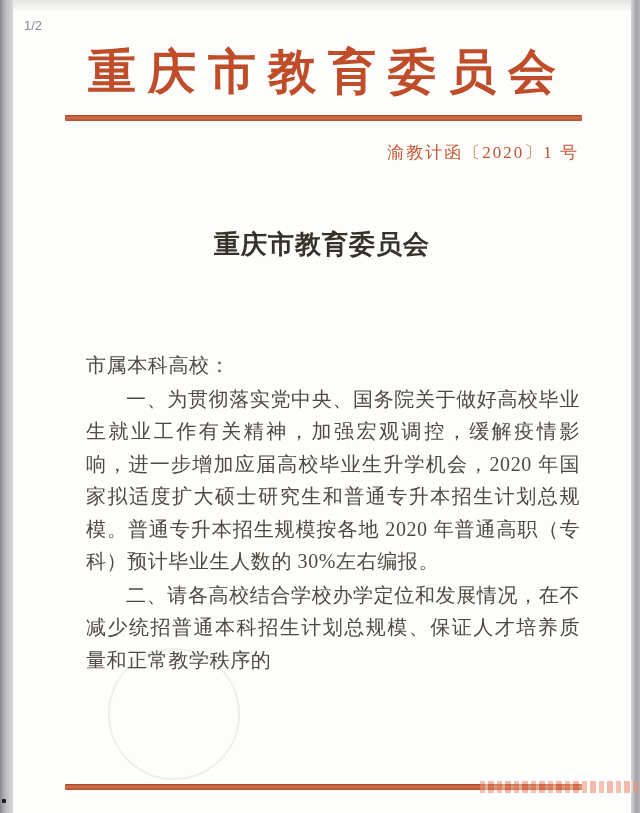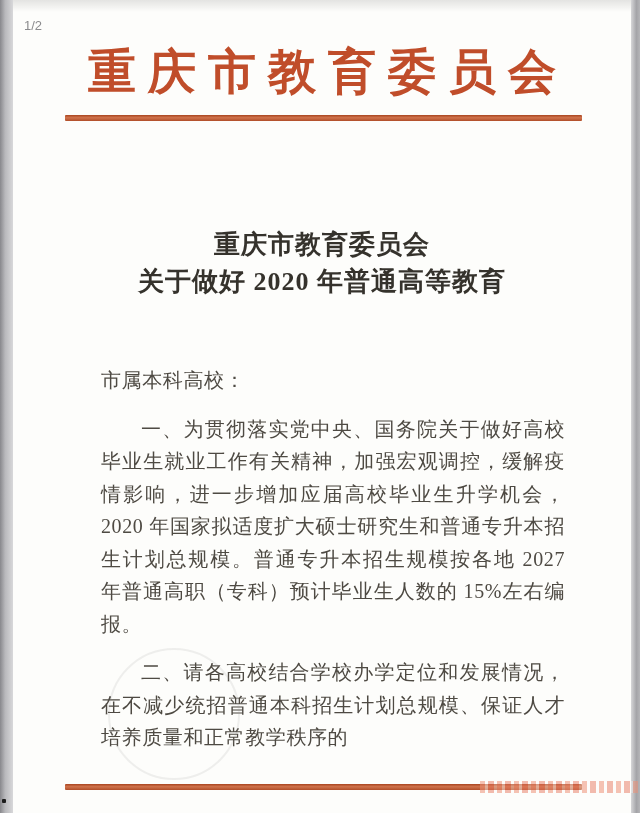--- a/index.html
+++ b/index.html
@@ -65,21 +65,21 @@
     letter-spacing: 1px;
   }
   .doc-body {
     position: absolute; left: 0; right: 0; top: 348px;
     padding: 0 50px 0 72px;
     font-size: 20px; line-height: 32.5px;
     color: #4e4a43;
     letter-spacing: 0.6px;
     text-align: justify;
   }
-  .doc-body p { margin: 16px; text-indent: 2em; }
+  .doc-body p { margin: 1px; text-indent: 2em; }
   .doc-body p.salutation { text-indent: 0; }
   .ghost-circle {
     position: absolute; left: 95px; top: 648px;
     width: 128px; height: 128px; border-radius: 50%;
     border: 2px solid rgba(150,150,148,0.14);
     pointer-events: none;
   }
   .watermark-marks {
     position: absolute; left: 415px; top: -3px;
     width: 158px; height: 12px;
@@ -106,29 +106,29 @@
   <div class="edge-right"></div>
 
   <div class="page">
 
     <div class="page-indicator">1/2</div>
 
     <div class="org-name">重庆市教育委员会</div>
 
     <div class="red-rule rule-header"></div>
 
+    <div class="doc-number">渝教计函〔2020〕1 号</div>
 
     <div class="doc-title">
       <div>重庆市教育委员会</div>
-      <div>关于做好 2020 年普通高等教育</div>
     </div>
 
     <div class="doc-body">
       <p class="salutation">市属本科高校：</p>
-      <p>一、为贯彻落实党中央、国务院关于做好高校毕业生就业工作有关精神，加强宏观调控，缓解疫情影响，进一步增加应届高校毕业生升学机会，2020 年国家拟适度扩大硕士研究生和普通专升本招生计划总规模。普通专升本招生规模按各地 2027 年普通高职（专科）预计毕业生人数的 15%左右编报。</p>
+      <p>一、为贯彻落实党中央、国务院关于做好高校毕业生就业工作有关精神，加强宏观调控，缓解疫情影响，进一步增加应届高校毕业生升学机会，2020 年国家拟适度扩大硕士研究生和普通专升本招生计划总规模。普通专升本招生规模按各地 2020 年普通高职（专科）预计毕业生人数的 30%左右编报。</p>
       <p>二、请各高校结合学校办学定位和发展情况，在不减少统招普通本科招生计划总规模、保证人才培养质量和正常教学秩序的</p>
     </div>
 
     <div class="ghost-circle"></div>
 
     <div class="red-rule rule-footer">
       <div class="watermark-marks"></div>
     </div>
 
   </div>

